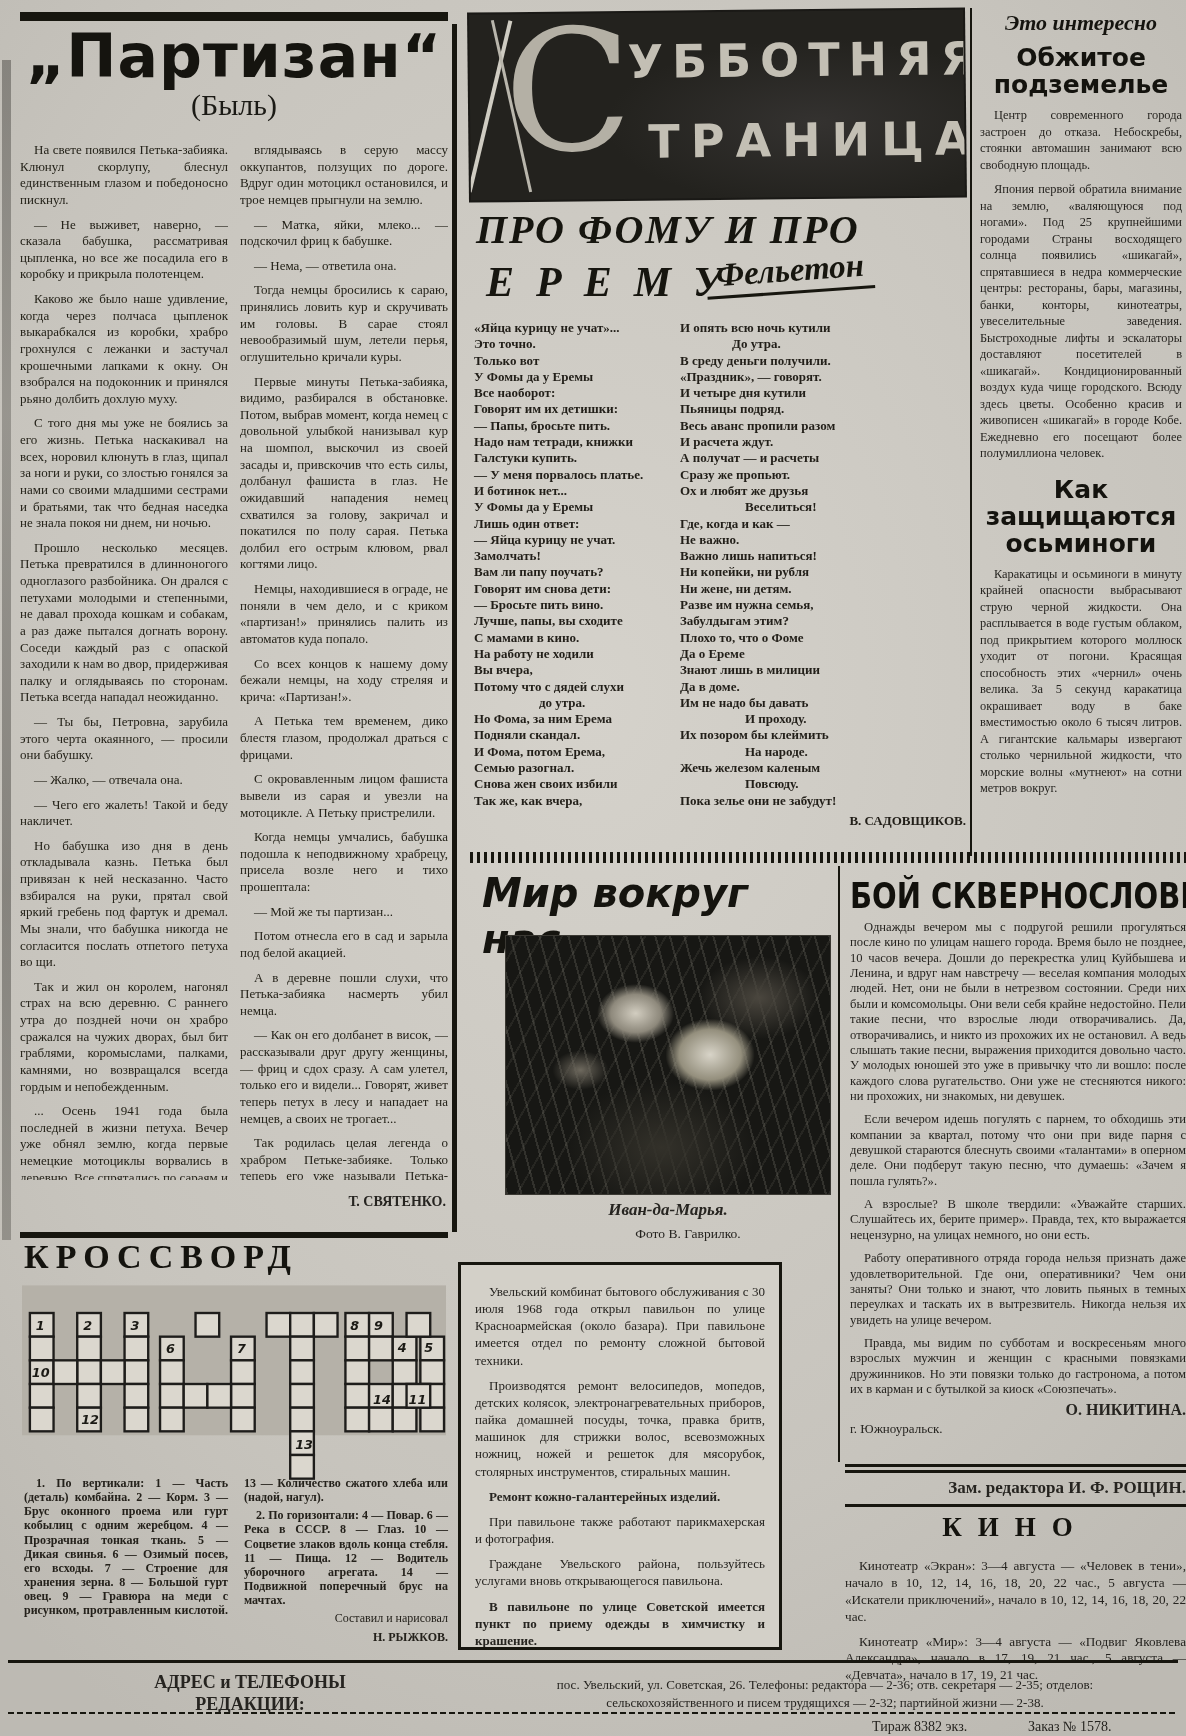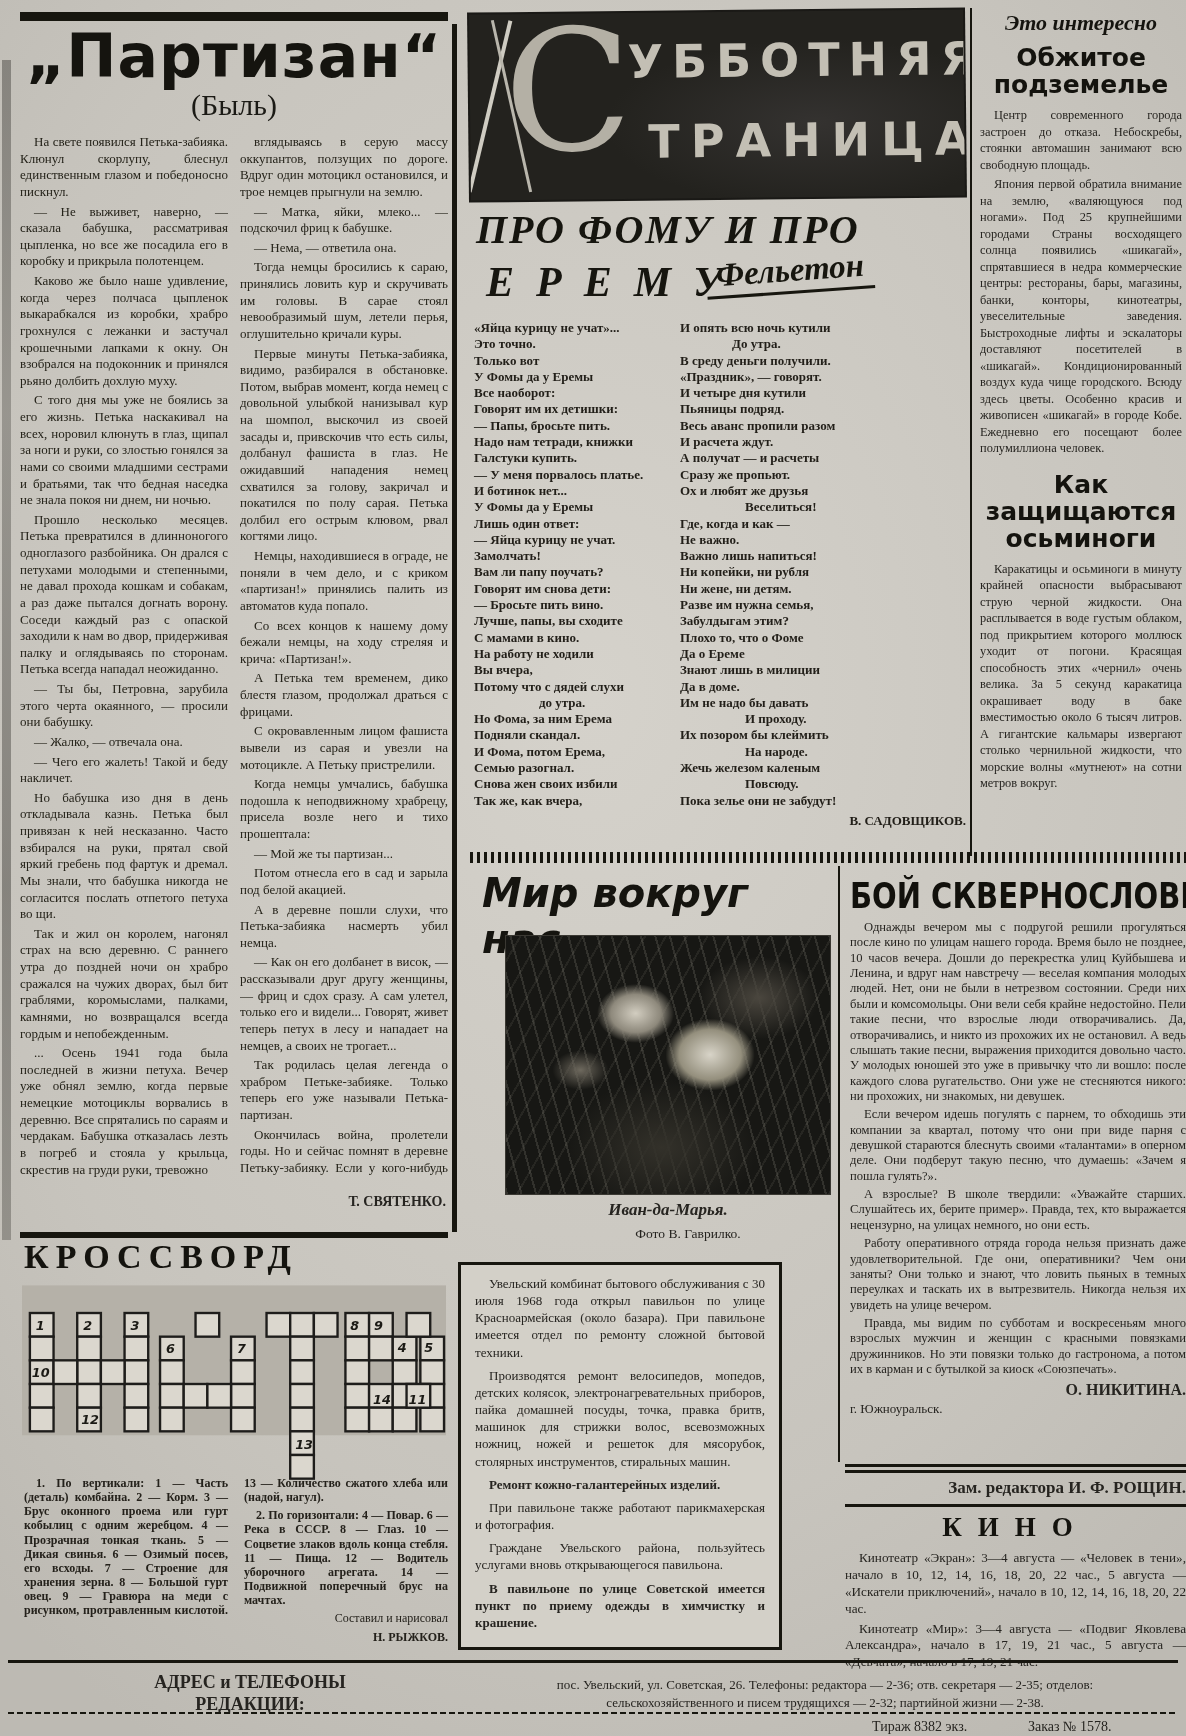--- a/index.html
+++ b/index.html
@@ -5,21 +5,21 @@
   html,body{margin:0;padding:0;background:#8f8d88;}
   .page{position:relative;width:1186px;height:1736px;overflow:hidden;
     background:#cbc8c1;
     background-image:radial-gradient(ellipse 900px 1200px at 50% 40%, #d5d2cb 0%, #c7c4bd 70%, #bdbab3 100%),
       repeating-linear-gradient(0deg, rgba(0,0,0,.012) 0 2px, transparent 2px 5px);
     color:#262420;
     font-family:"Liberation Serif","DejaVu Serif",serif;}
   .abs{position:absolute;}
   .serif{font-family:"Liberation Serif","DejaVu Serif",serif;}
   .sans{font-family:"DejaVu Sans","Liberation Sans",sans-serif;}
-  .body-p{margin:0 0 3px 0;text-indent:14px;text-align:justify;}
+  .body-p{margin:8px 0 3px 0;text-indent:14px;text-align:justify;}
   .sig{font-weight:bold;text-align:right;margin-top:4px;}
   .rule{background:#17160f;}
   
   #partizan{left:20px;top:24px;width:428px;height:1208px;overflow:hidden;}
   #partizan h1{margin:2px 0 0 0;font-size:60px;line-height:1;text-align:center;
     font-family:"DejaVu Sans","Liberation Sans",sans-serif;font-weight:bold;letter-spacing:1px;color:#15140f;}
   #partizan .subtitle{text-align:center;font-size:30px;margin-top:2px;color:#1b1a15;}
   .story-cols{display:flex;gap:12px;margin-top:12px;}
   .story-col{width:208px;height:1046px;overflow:hidden;font-size:13px;line-height:1.28;color:#242219;}
   

